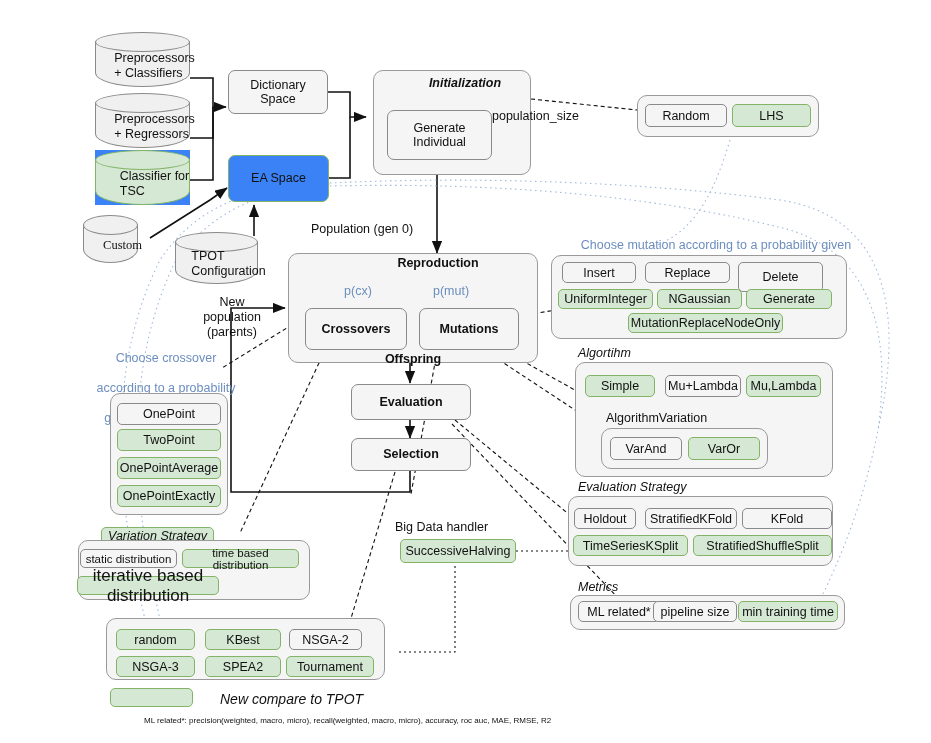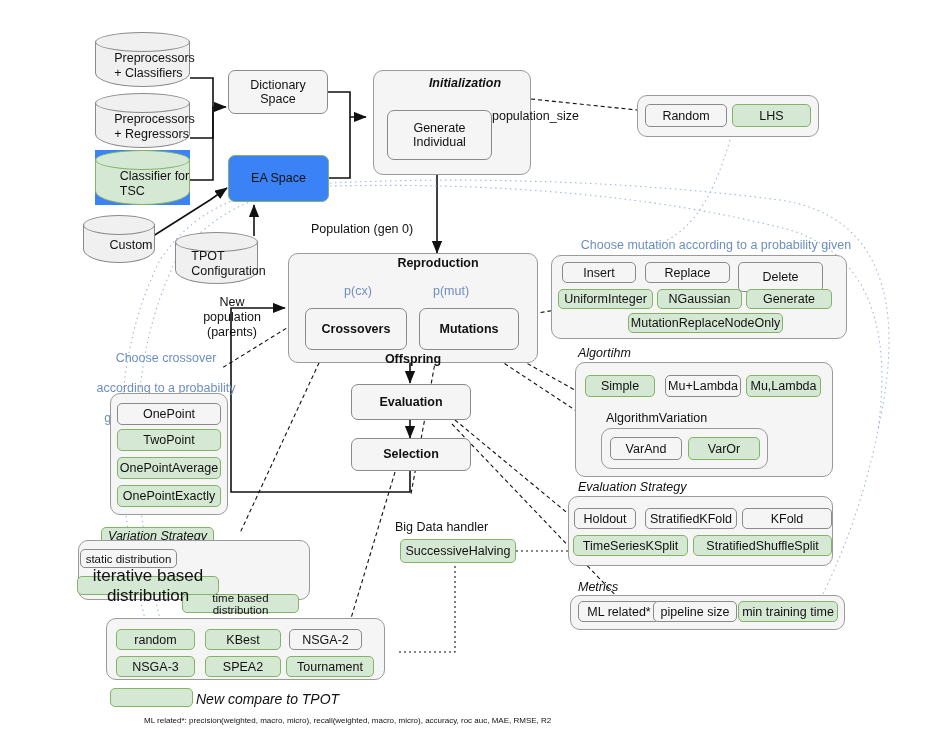--- a/index.html
+++ b/index.html
@@ -116,21 +116,21 @@
 + Regressors</div>
   </div>
 
   <div class="cyl green" style="left:95px;top:150px;width:95px;height:55px;">
     <div class="body"></div>
     <div class="top"></div>
     <div class="txt">Classifier for
 TSC</div>
   </div>
 
-  <div class="cyl" style="left:83px;top:215px;width:72px;height:48px;">
+  <div class="cyl" style="left:83px;top:215px;width:55px;height:48px;font-family:Liberation Serif, serif;">
     <div class="body"></div>
     <div class="top"></div>
     <div class="txt">Custom</div>
   </div>
 
   <div class="cyl" style="left:175px;top:232px;width:83px;height:52px;">
     <div class="body"></div>
     <div class="top"></div>
     <div class="txt">TPOT
 Configuration</div>
@@ -213,31 +213,31 @@
 
   <div class="group" style="left:110px;top:393px;width:118px;height:122px;"></div>
   <div class="pill" style="left:117px;top:403px;width:104px;height:22px;">OnePoint</div>
   <div class="pill green" style="left:117px;top:429px;width:104px;height:22px;">TwoPoint</div>
   <div class="pill green" style="left:117px;top:457px;width:104px;height:22px;">OnePointAverage</div>
   <div class="pill green" style="left:117px;top:485px;width:104px;height:22px;">OnePointExactly</div>
 
   <div class="pill green" style="left:101px;top:527px;width:113px;height:18px;font-style:italic;">Variation Strategy</div>
   <div class="group" style="left:78px;top:540px;width:232px;height:60px;"></div>
   <div class="pill" style="left:80px;top:549px;width:97px;height:19px;font-size:11.5px;">static distribution</div>
-  <div class="pill green" style="left:182px;top:549px;width:117px;height:19px;font-size:11.5px;margin-top:45px;">time based distribution</div>
+  <div class="pill green" style="left:182px;top:549px;width:117px;height:19px;font-size:11.5px;">time based distribution</div>
   <div class="pill green" style="left:77px;top:576px;width:142px;height:19px;font-size:17px;">iterative based distribution</div>
 
   <div class="group" style="left:106px;top:618px;width:279px;height:62px;"></div>
   <div class="pill green" style="left:116px;top:629px;width:79px;height:21px;">random</div>
   <div class="pill green" style="left:205px;top:629px;width:76px;height:21px;">KBest</div>
   <div class="pill" style="left:289px;top:629px;width:73px;height:21px;">NSGA-2</div>
   <div class="pill green" style="left:116px;top:656px;width:79px;height:21px;">NSGA-3</div>
   <div class="pill green" style="left:205px;top:656px;width:76px;height:21px;">SPEA2</div>
   <div class="pill green" style="left:286px;top:656px;width:88px;height:21px;">Tournament</div>
 
   <div class="lbl left" style="left:395px;top:520px;width:160px;">Big Data handler</div>
   <div class="pill green" style="left:400px;top:539px;width:116px;height:24px;">SuccessiveHalving</div>
 
   <div class="pill green" style="left:110px;top:688px;width:83px;height:19px;"></div>
-  <div class="lbl left ital" style="left:196px;top:691px;width:240px;font-size:14px;">New compare to TPOT</div>
+  <div class="lbl left ital" style="left:220px;top:691px;width:240px;font-size:14px;">New compare to TPOT</div>
   <div class="lbl left small" style="left:113px;top:716px;width:700px;padding-left:31px;">ML related*: precision(weighted, macro, micro), recall(weighted, macro, micro), accuracy, roc auc, MAE, RMSE, R2</div>
 
 </div>
 
 </body></html>

